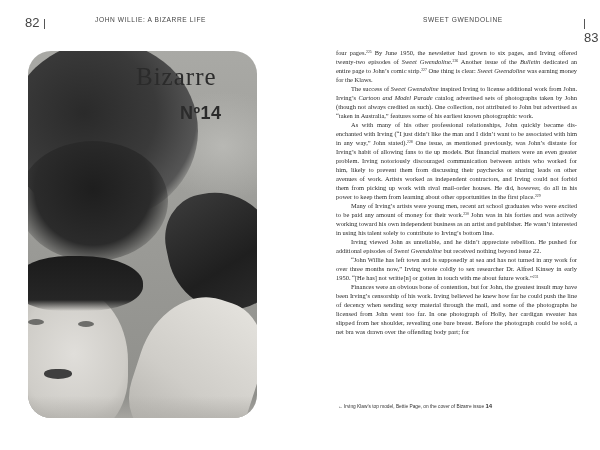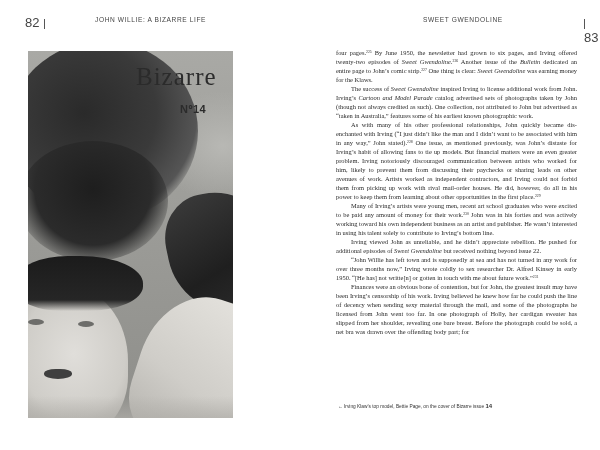--- a/index.html
+++ b/index.html
@@ -19,24 +19,25 @@
     .folio { position: absolute; top: 15px; font-family: "Liberation Sans", "DejaVu Sans", sans-serif; font-size: 13px; color: #444; }
     .folio-left { left: 25px; }
     .folio-left::after { content: ""; display: inline-block; width: 0.8px; height: 10px; background: #555; margin-left: 5px; vertical-align: -2px; }
     .folio-right { left: 252px; margin-left: 32px; }
     .folio-right::before { content: ""; display: inline-block; width: 0.8px; height: 10px; background: #555; margin-right: 5px; vertical-align: -2px; }
     .head-left { left: 95px; }
     .head-right { left: 123px; }
 
     
     .cover {
-      position: absolute; left: 28px; top: 51px; width: 205px; height: 367px; overflow: hidden;
+      position: absolute; left: 28px; top: 51px; width: 229px; height: 367px; overflow: hidden;
       background:
         radial-gradient(ellipse 70px 55px at 195px 95px, #b8b8b4 0%, rgba(184,184,180,0) 100%),
         linear-gradient(180deg, #a9a9a5 0%, #9b9b97 50%, #8e8e8a 100%);
+      border-radius: 23px;
     }
     .cover .hair {
       position: absolute; left: -20px; top: -10px; width: 190px; height: 180px;
       background: radial-gradient(ellipse at 40% 40%, #2a2a2a 0%, #3a3a3a 45%, #555 70%, rgba(80,80,80,0) 78%);
       border-radius: 50%;
     }
     .cover .hair2 {
       position: absolute; left: -10px; top: 90px; width: 150px; height: 120px;
       background: radial-gradient(ellipse at 50% 40%, #1e1e1e 0%, #2b2b2b 55%, rgba(40,40,40,0) 80%);
       border-radius: 50%;
@@ -74,21 +75,21 @@
       position: absolute; left: 0; top: 345px; width: 233px; height: 30px;
       background: linear-gradient(180deg, rgba(190,188,183,0) 0%, #b0aea9 100%);
     }
     .cover-title {
       position: absolute; left: 108px; top: 12px;
       font-family: "Liberation Serif", "DejaVu Serif", serif; font-size: 25px; letter-spacing: 1px;
       color: #2b2b2b; font-weight: normal;
     }
     .cover-issue {
       position: absolute; left: 152px; top: 52px;
-      font-family: "Liberation Sans", "DejaVu Sans", sans-serif; font-size: 11px; font-weight: bold;
+      font-family: "Liberation Sans", "DejaVu Sans", sans-serif; font-size: 18px; font-weight: bold;
       color: #2b2b2b; letter-spacing: 0.5px;
     }
 
     
     .body-text {
       position: absolute; left: 336px; top: 48px; width: 241px;
       font-size: 6.45px; line-height: 9px; text-align: justify; color: #2a2a2a;
       hyphens: manual;
     }
     .body-text p { margin: 0; text-indent: 0; }

